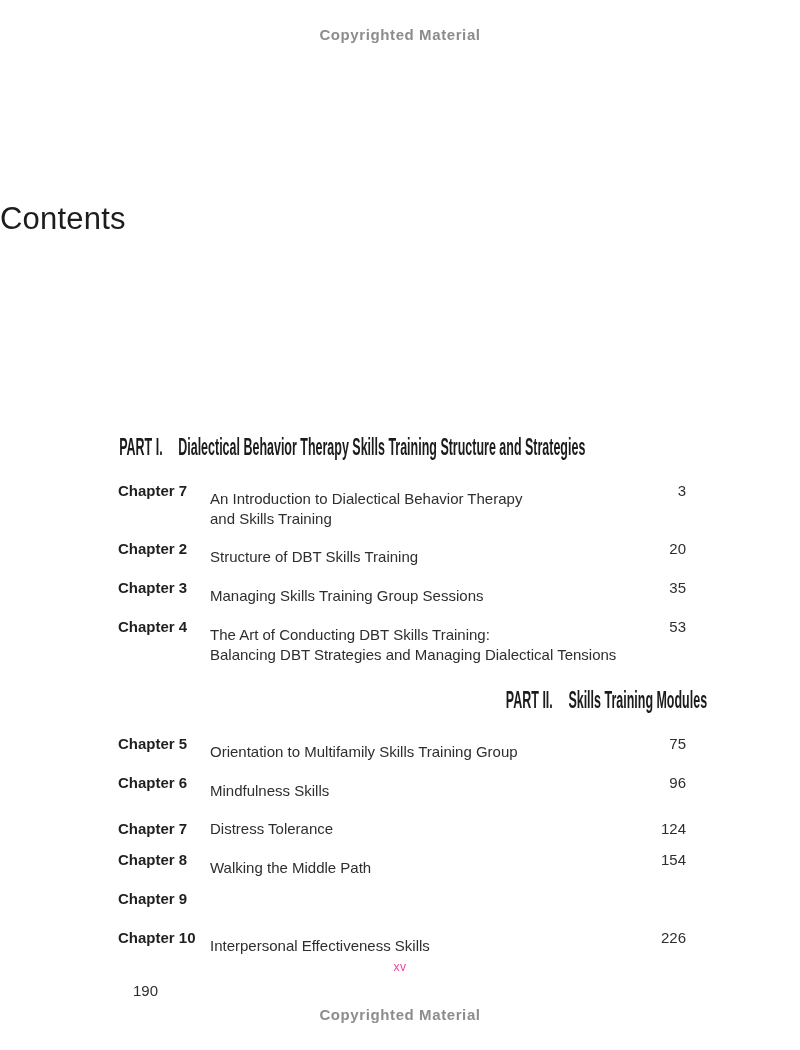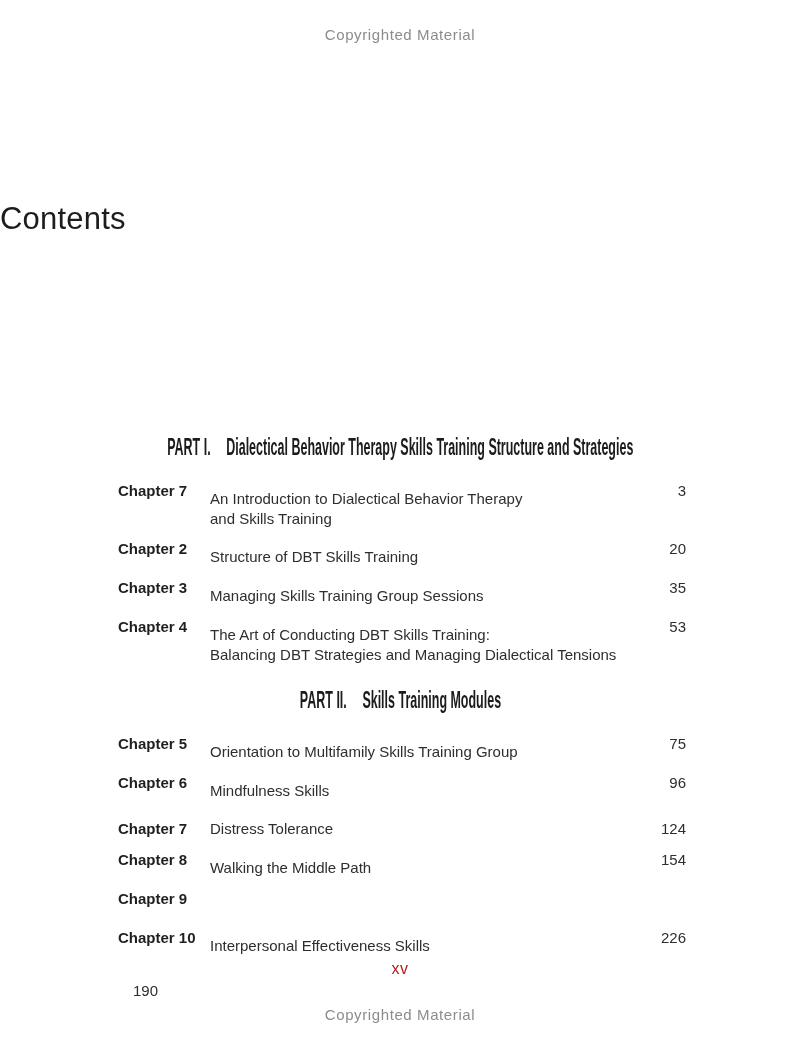--- a/index.html
+++ b/index.html
@@ -14,42 +14,42 @@
     height: 1050px;
     background: #ffffff;
     overflow: hidden;
   }
   .copyright {
     position: absolute;
     left: 0;
     width: 800px;
     text-align: center;
     font-size: 15px;
-    font-weight: 400;
+    font-weight: 700;
     letter-spacing: 0.6px;
     color: #8c8c8c;
   }
   .copyright.top { top: 26px; }
   .copyright.bottom { top: 1006px; }
   .book-title {
     position: absolute;
     top: 201px;
     left: 0;
     width: 656px;
     font-size: 31px;
     font-weight: 400;
     color: #1d1d1d;
     letter-spacing: 0.2px;
   }
   .part-heading {
     position: absolute;
     left: 0;
     width: 800px;
     display: flex;
-    justify-content: center;
+    justify-content: flex-end;
   }
   .part-heading .part-inner {
     display: flex;
     gap: 30px;
     white-space: nowrap;
     font-weight: 700;
     font-size: 24px;
     color: #1b1b1b;
     transform: scaleX(0.52);
     transform-origin: center;
@@ -93,22 +93,22 @@
   .row-ch7  { top: 811px; align-items: flex-end; }
   .row-ch8  { top: 850px; }
   .row-ch9  { top: 889px; flex-direction: column; }
   .row-ch10 { top: 928px; }
   .folio {
     position: absolute;
     top: 960px;
     left: 0;
     width: 800px;
     text-align: center;
-    font-size: 16px;
-    color: #b91c1c;
+    font-size: 12px;
+    color: #ec4899;
     letter-spacing: 0.5px;
   }
 </style>
 </head>
 <body>
 
 <div class="page">
 
   <div class="copyright top">Copyrighted Material</div>
 

